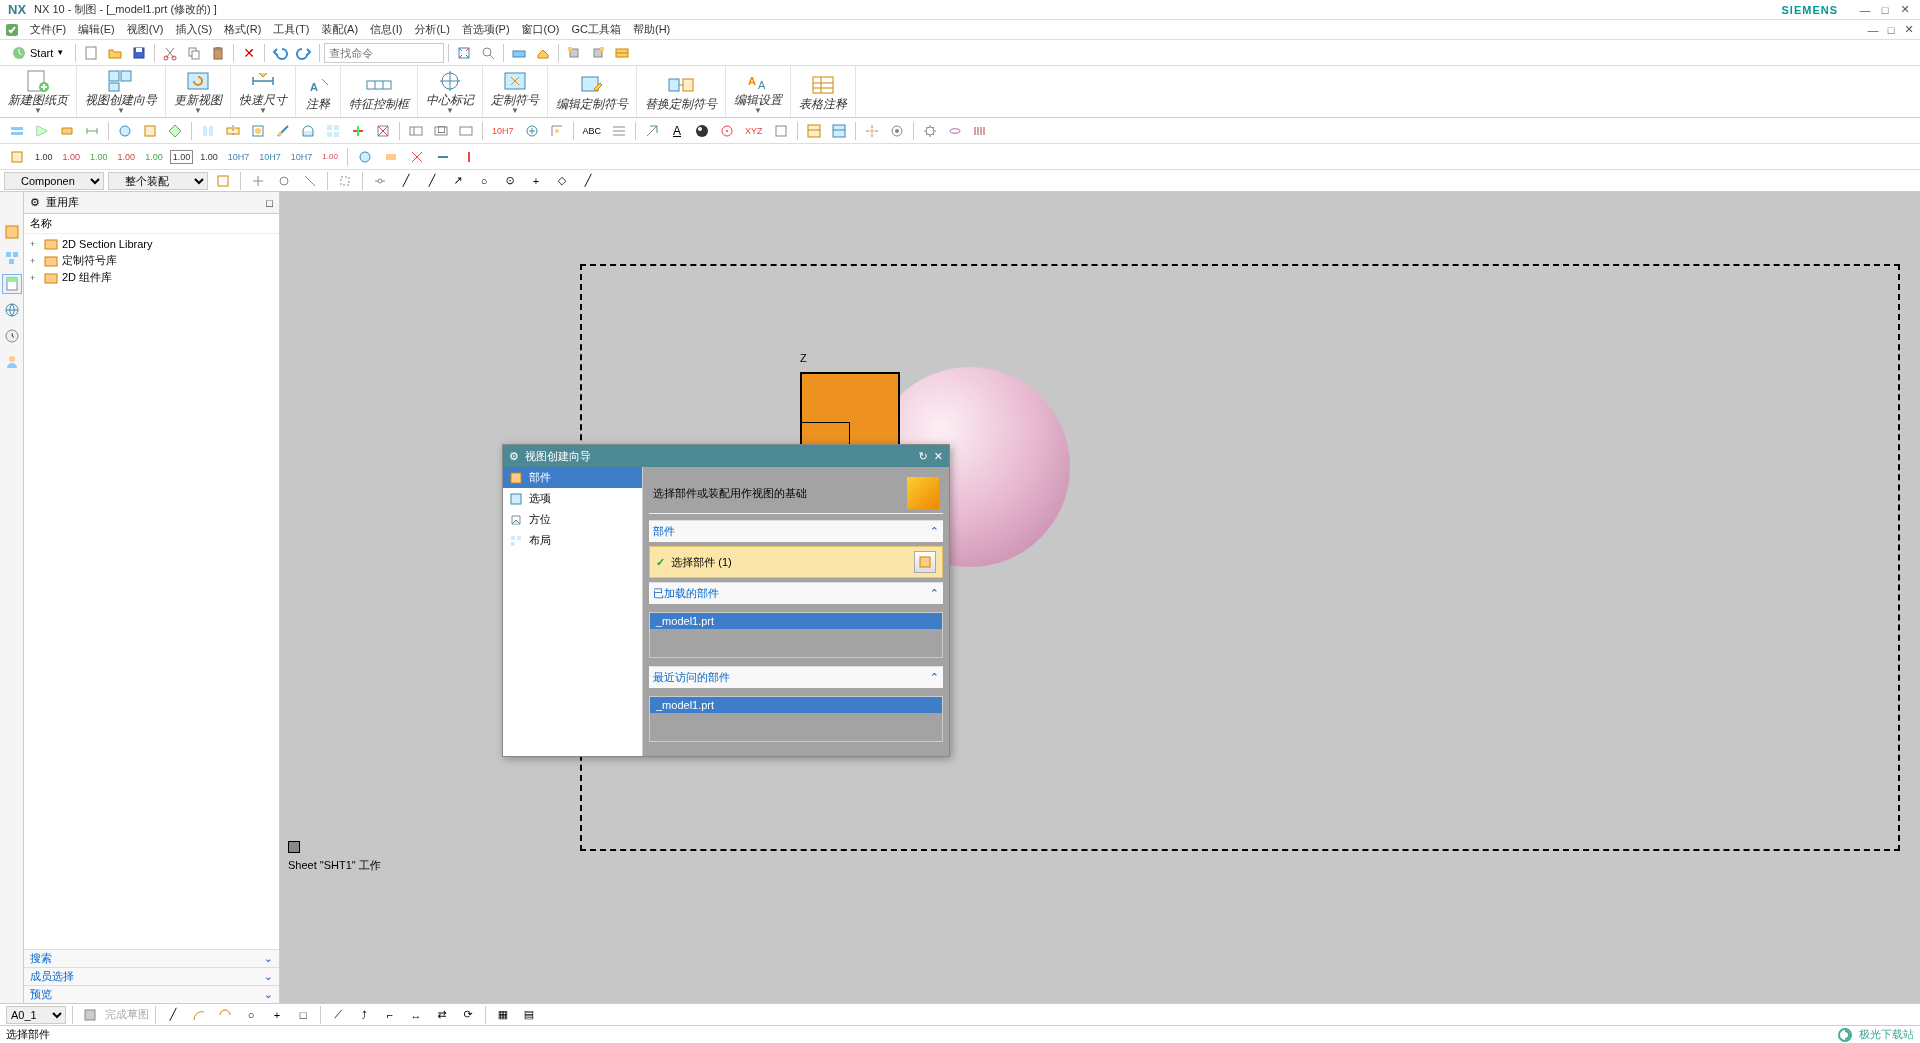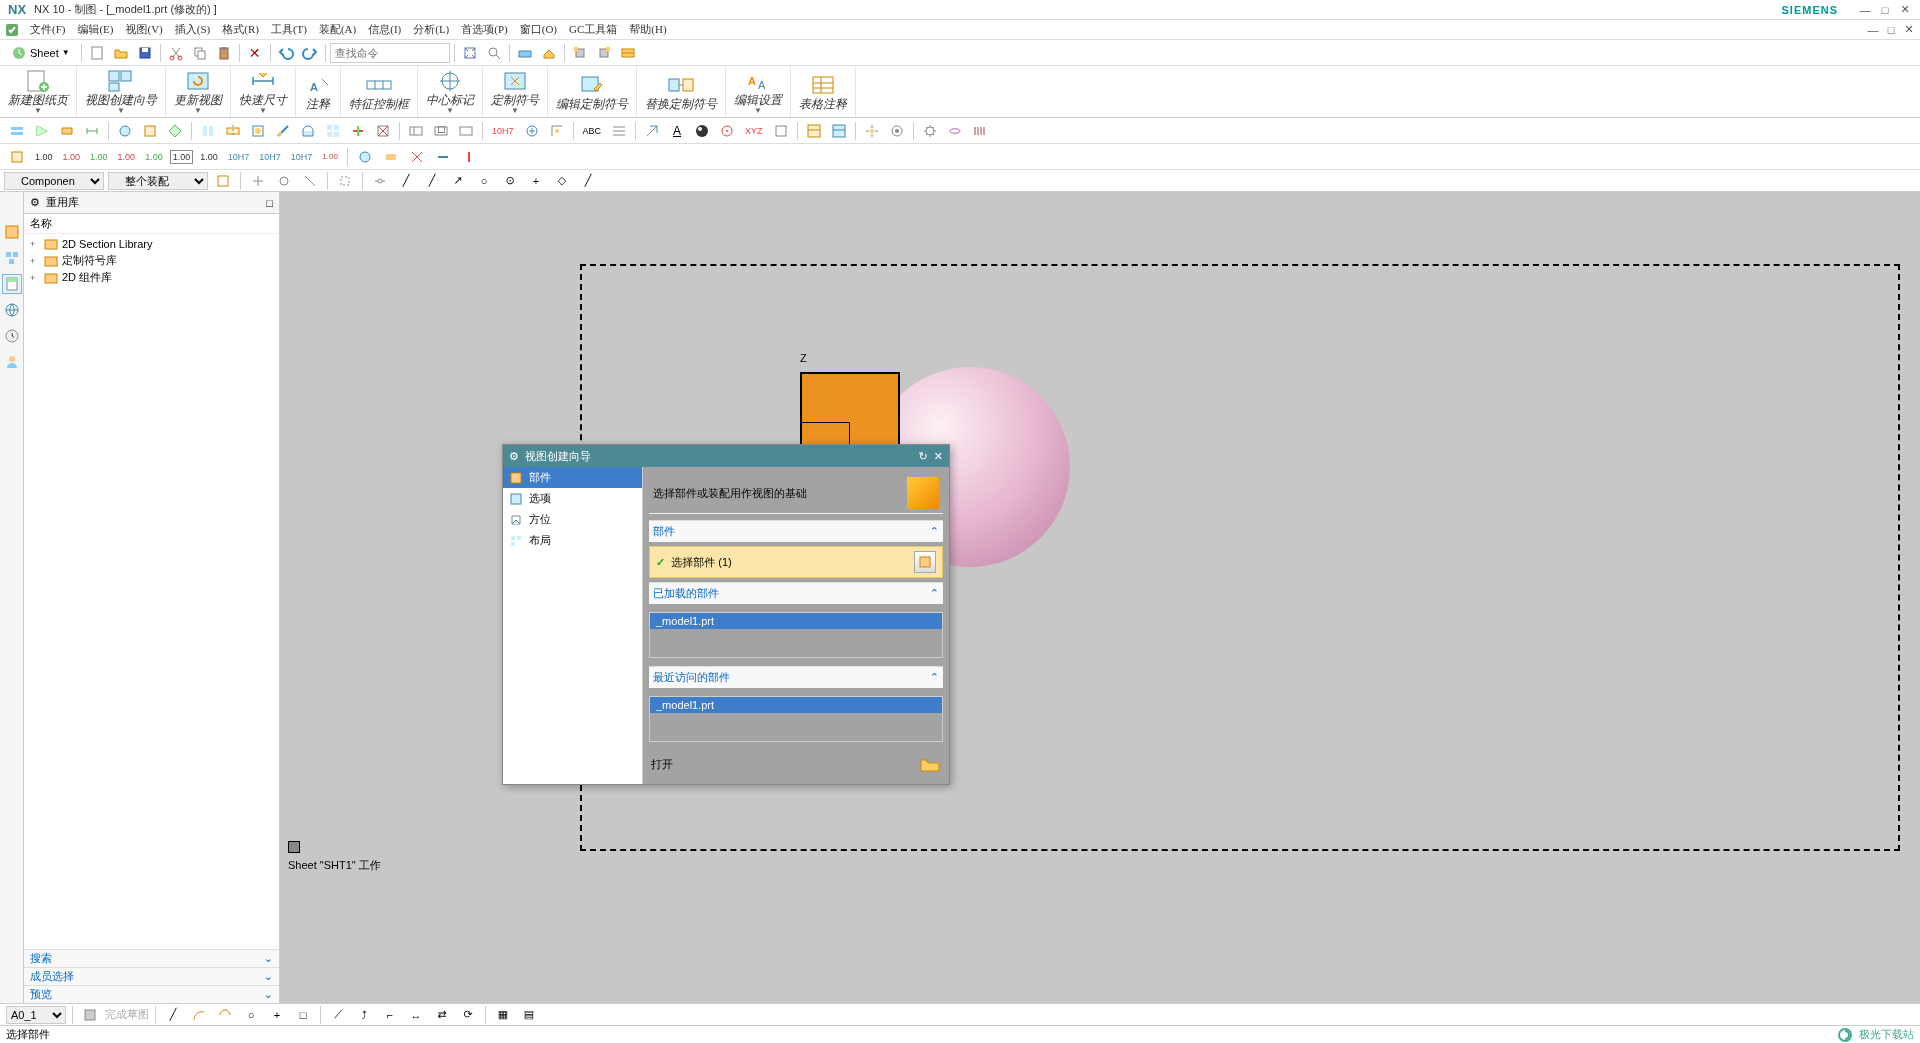--- a/index.html
+++ b/index.html
@@ -5,21 +5,21 @@
 * { margin: 0; padding: 0; box-sizing: border-box; font-family: "Microsoft YaHei", Arial, sans-serif; font-size: 11px; }
 body { background: #f0f0f0; overflow: hidden; }
 .titlebar { height: 20px; background: #fff; display: flex; align-items: center; padding: 0 8px; border-bottom: 1px solid #ddd; }
 .nx-logo { color: #328090; font-weight: bold; font-size: 13px; margin-right: 8px; }
 .titlebar-text { color: #333; flex: 1; }
 .siemens { color: #009999; font-weight: bold; letter-spacing: 1px; margin-right: 20px; }
 .win-controls { display: flex; gap: 6px; }
 .win-btn { width: 14px; height: 14px; display: flex; align-items: center; justify-content: center; cursor: pointer; color: #555; }
 .menubar { height: 20px; background: #fff; display: flex; align-items: center; padding: 0 4px; border-bottom: 1px solid #ddd; }
 .menu-icon { width: 16px; height: 16px; margin-right: 4px; }
-.menu-item { padding: 2px 6px; color: #333; cursor: pointer; font-family: Liberation Serif, serif; }
+.menu-item { padding: 2px 6px; color: #333; cursor: pointer; }
 .doc-controls { margin-left: auto; display: flex; gap: 4px; }
 .toolbar1 { height: 26px; background: #fff; display: flex; align-items: center; padding: 2px 4px; border-bottom: 1px solid #ddd; gap: 2px; }
 .tb-btn { width: 22px; height: 22px; display: flex; align-items: center; justify-content: center; cursor: pointer; border: 1px solid transparent; }
 .tb-sep { width: 1px; height: 18px; background: #ccc; margin: 0 2px; }
 .search-box { width: 120px; height: 20px; border: 1px solid #ccc; padding: 0 4px; }
 .ribbon { height: 52px; background: #fff; display: flex; border-bottom: 1px solid #ccc; }
 .ribbon-group { display: flex; flex-direction: column; align-items: center; padding: 2px 8px; border-right: 1px solid #e5e5e5; justify-content: center; }
 .ribbon-icon { width: 28px; height: 24px; margin-bottom: 2px; }
 .ribbon-label { font-size: 12px; color: #333; text-align: center; line-height: 11px; font-style: italic; }
 .ribbon-arrow { font-size: 8px; color: #666; }
@@ -122,21 +122,21 @@
     <span class="win-btn">✕</span>
   </div>
 </div>
 
 <div class="toolbar1">
   <div class="tb-btn" style="width:auto;padding:0 6px;gap:3px">
     <svg width="16" height="16" viewBox="0 0 16 16">
         <circle cx="8" cy="8" r="6" fill="#8c8"></circle>
         <path d="M8 4v4l3 2" stroke="#fff" fill="none"></path>
       </svg>
-    <span>Sheet</span>
+    <span>Start</span>
       <span style="font-size:8px">▼</span>
   </div>
   <div class="tb-sep"></div>
   <div class="tb-btn">
       <svg width="16" height="16">
         <rect x="3" y="2" width="10" height="12" fill="#fff" stroke="#888"></rect>
       </svg>
     </div>
   <div class="tb-btn">
       <svg width="16" height="16">
@@ -798,26 +798,20 @@
           <div class="dlg-list">
             <div class="dlg-list-item">_model1.prt</div>
           </div>
           <div class="dlg-section-hdr">
             <span>最近访问的部件</span>
               <span class="chev">⌃</span>
           </div>
           <div class="dlg-list">
             <div class="dlg-list-item">_model1.prt</div>
           </div>
-          <div class="dlg-open-row">
-            <span>打开</span>
-            <svg class="dlg-open-ico" viewBox="0 0 22 20">
-                <path d="M2 6h5l2 3h11v8H2z" fill="#fc6" stroke="#c80"></path>
-              </svg>
-          </div>
         </div>
       </div>
     </div>
   </div>
 </div>
 
 <div class="bottom-bar">
   <select class="sheet-select">
     <option>A0_1</option>
   </select>

